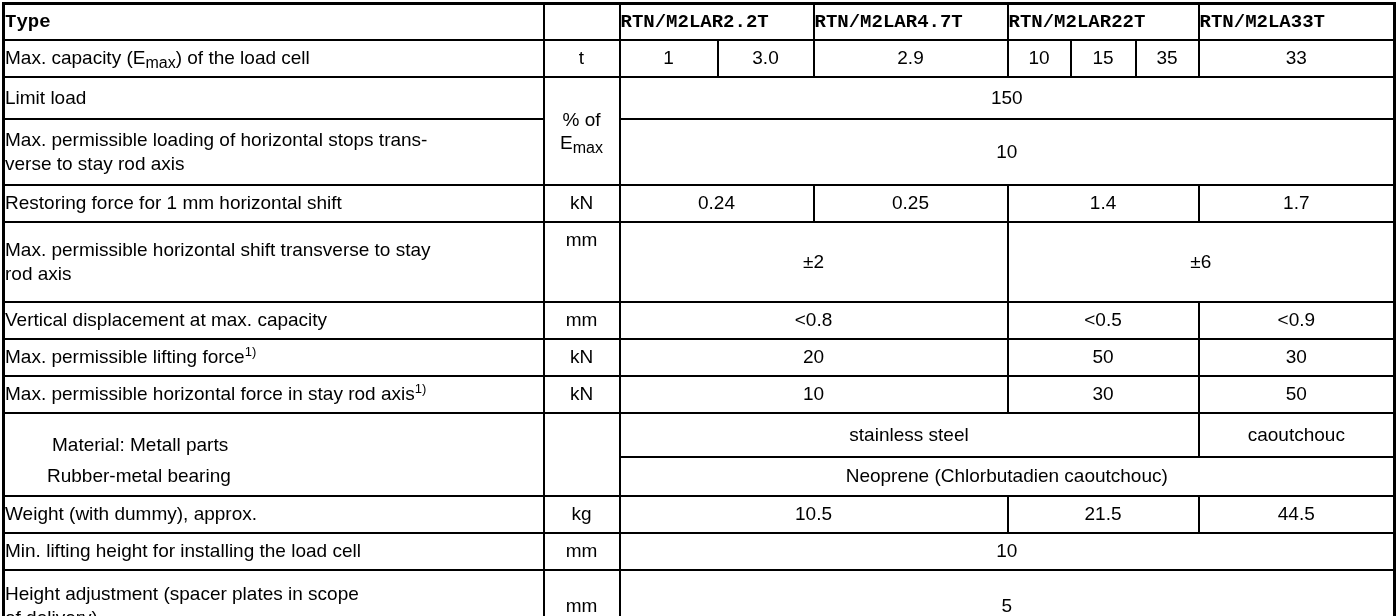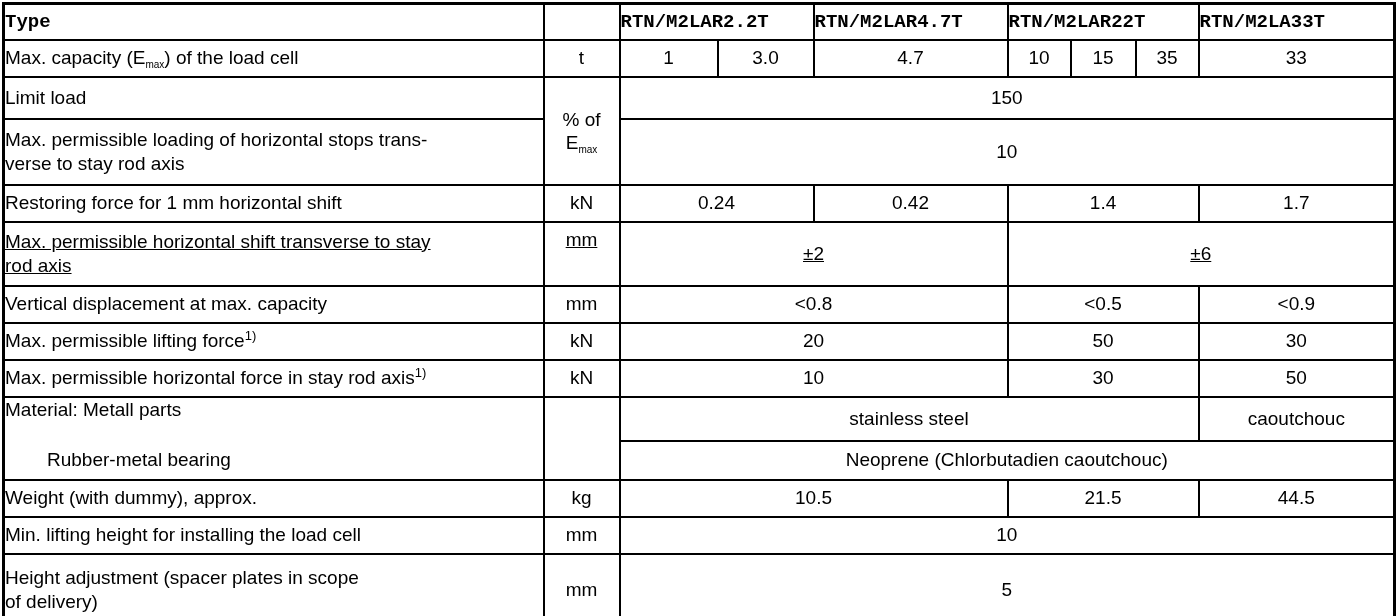--- a/index.html
+++ b/index.html
@@ -24,43 +24,43 @@
   }
   .label {
     text-align: left;
     padding-left: 17px;
     padding-right: 8px;
     line-height: 24px;
   }
   .label.hdr { font-weight: bold; }
   .unit, .val { text-align: center; }
   .model-hdr { text-align: left; font-weight: bold; }
-  sub.sb { font-size: 10px; vertical-align: -4px; line-height: 0; margin-top: 8px; }
+  sub.sb { font-size: 16px; vertical-align: -4px; line-height: 0; margin-top: 8px; }
   sup.sp { font-size: 13px; vertical-align: 7px; line-height: 0; }
   
   .h-header { height: 36px; font-family: Liberation Mono, monospace; }
   .h-capacity { height: 37px; }
   .h-limit { height: 42px; }
   .h-stops { height: 66px; }
   .h-restoring { height: 37px; }
-  .h-shift { height: 64px; text-decoration: underline; }
+  .h-shift { height: 80px; }
   .h-vert { height: 37px; }
   .h-lift { height: 37px; }
   .h-hforce { height: 37px; }
   .h-mat1 { height: 43px; }
   .h-mat2 { height: 38px; }
   .h-weight { height: 37px; }
   .h-minlift { height: 37px; }
   .h-hadj { height: 74px; }
   
   .pad-down { padding-top: 10px; }
   .pad-down-lg { padding-top: 20px; }
   
   .mat-label { vertical-align: top; }
-  .mat-l1 { height: 43px; display: flex; align-items: flex-start; }
+  .mat-l1 { height: 43px; display: flex; align-items: flex-end; padding-left: 47px; }
   .mat-l1 .mat-word { display: inline-block; width: 78px; }
   .mat-l2 { height: 38px; display: flex; align-items: center; margin-left: 42px; }
   .pct-cell div { line-height: 23px; }
 </style>
 </head>
 <body>
 
 <table class="spec">
   <colgroup>
     <col style="width:540px">
@@ -84,21 +84,21 @@
     <td class="model-hdr">RTN/M2LA33T</td>
   </tr>
 
   <tr class="h-capacity">
     <td class="label">
       <span>Max. capacity (E</span><sub class="sb">max</sub><span>) of the load cell</span>
     </td>
     <td class="unit">t</td>
     <td class="val">1</td>
     <td class="val">3.0</td>
-    <td class="val">4.7</td>
+    <td class="val">2.9</td>
     <td class="val">10</td>
     <td class="val">15</td>
     <td class="val">35</td>
     <td class="val">33</td>
   </tr>
 
   <tr class="h-limit">
     <td class="label">Limit load</td>
     <td class="unit pct-cell" rowspan="2">
       <div>% of</div>
@@ -112,21 +112,21 @@
       <div>Max. permissible loading of horizontal stops trans-</div>
       <div>verse to stay rod axis</div>
     </td>
     <td class="val pad-down" colspan="7">10</td>
   </tr>
 
   <tr class="h-restoring">
     <td class="label">Restoring force for 1 mm horizontal shift</td>
     <td class="unit">kN</td>
     <td class="val" colspan="2">0.24</td>
-    <td class="val">0.42</td>
+    <td class="val">0.25</td>
     <td class="val" colspan="3">1.4</td>
     <td class="val">1.7</td>
   </tr>
 
   <tr class="h-shift">
     <td class="label">
       <div>Max. permissible horizontal shift transverse to stay</div>
       <div>rod axis</div>
     </td>
     <td class="unit" style="vertical-align:top; padding-top:6px;">mm</td>

